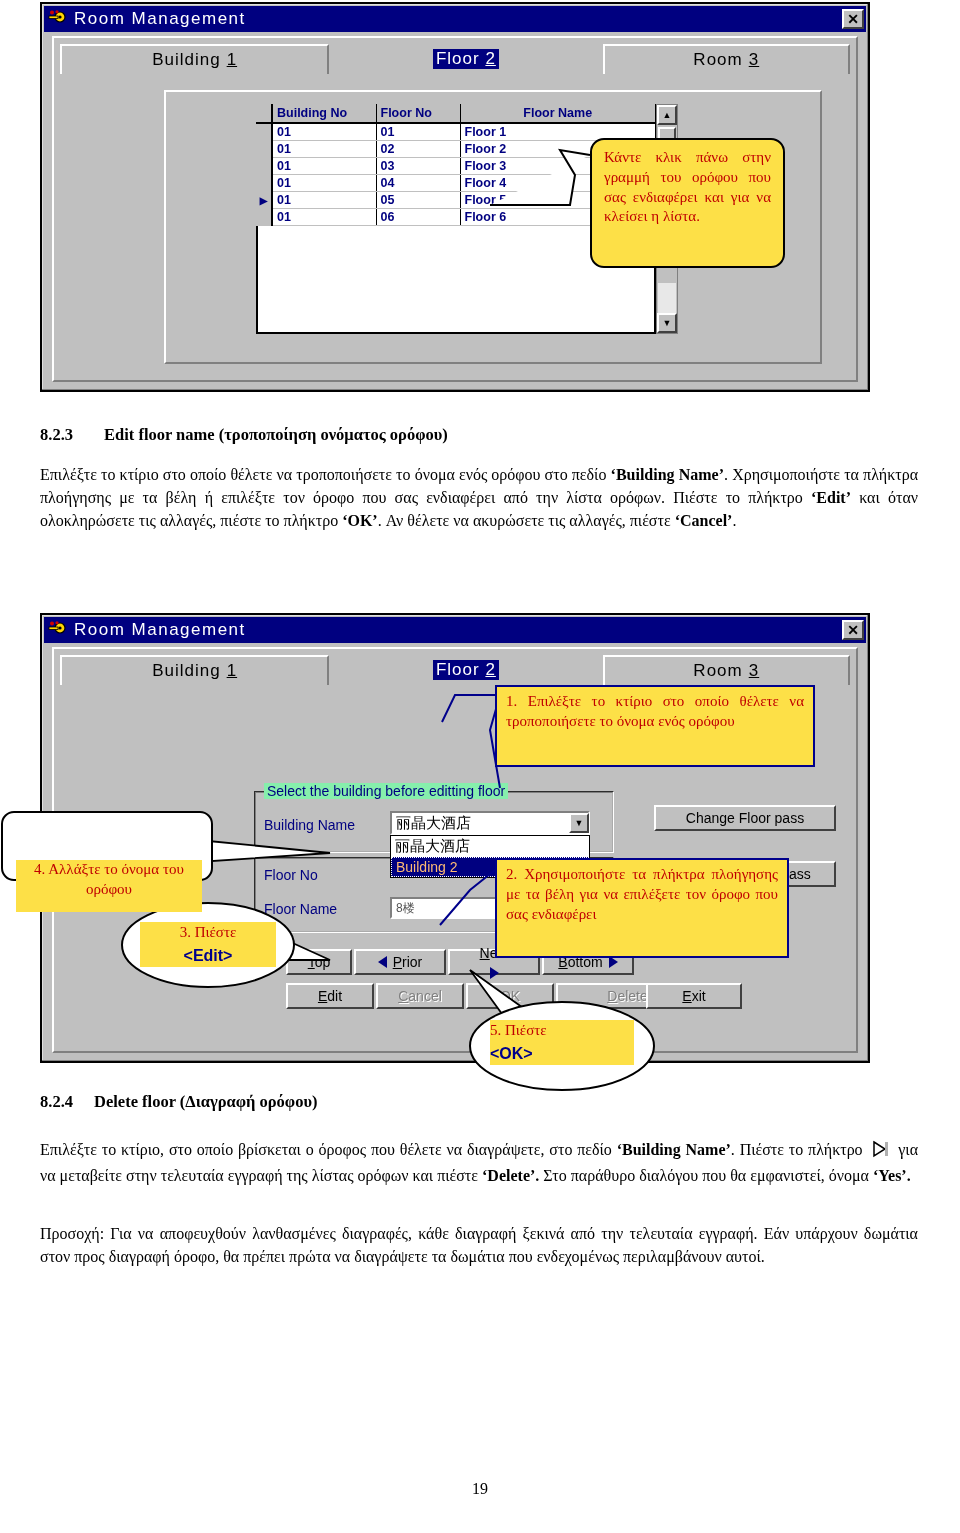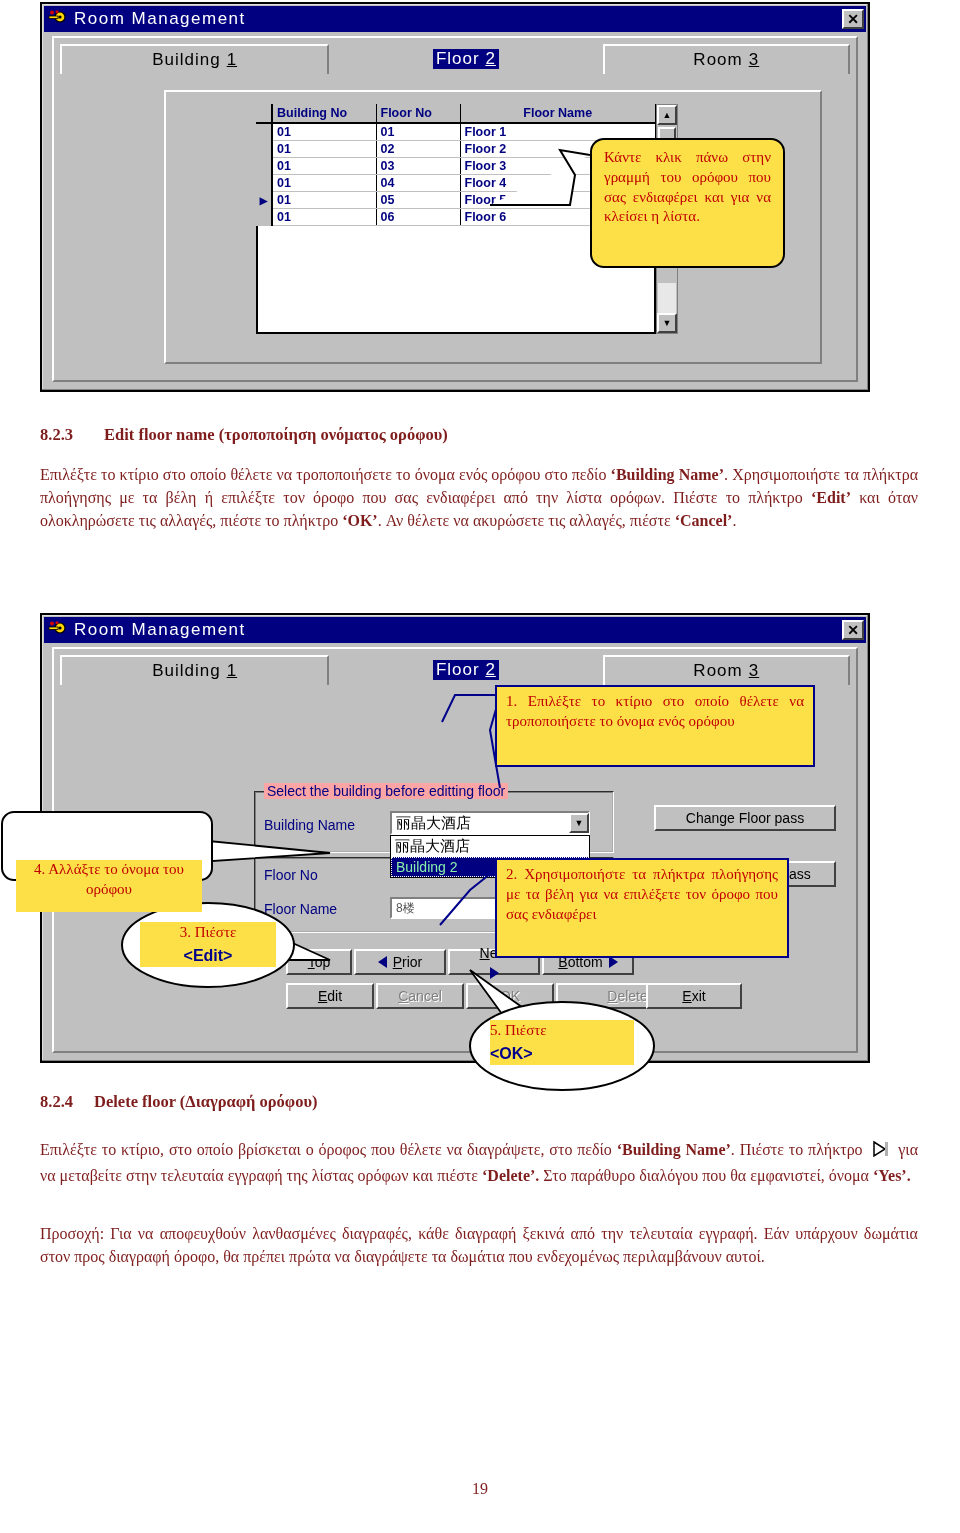--- a/index.html
+++ b/index.html
@@ -115,21 +115,21 @@
     text-align:justify;
     z-index: 40;
   }
   .callout.round { border:2px solid #000; border-radius:14px; padding:8px 12px; }
   .callout.rect  { border:2px solid #00008b; padding:5px 9px; }
   .callout .blue { color:#00008b; font-weight:bold; font-family:"Liberation Sans", sans-serif; font-size:16px; }
 
   svg.leader { position:absolute; overflow:visible; z-index:39; }
 
   
-  .doc { position:absolute; font-family:"Liberation Serif", serif; color:#7f1d1d; }
+  .doc { position:absolute; font-family:"Liberation Serif", serif; color:#000000; }
   .heading { font-size:16.5px; font-weight:bold; }
   .heading .num { display:inline-block; width:64px; }
   .para { font-size:16px; line-height:1.45; text-align:justify; }
   .para b { font-weight:bold; }
   .pageno { position:absolute; width:100%; text-align:center; font-size:16px; }
 
   .fld-label { color:#000080; font-family:"Liberation Sans", sans-serif; font-size:14px; }
   .fld-box {
     background:#ffffff; border-top:2px solid #808080; border-left:2px solid #808080;
     border-right:2px solid #ffffff; border-bottom:2px solid #ffffff;
@@ -307,36 +307,36 @@
         </span>
       </div>
       <div class="tab" style="width:250px;">
         <span>Room</span>
         <span style="width:6px"></span>
         <span style="text-decoration:underline">3</span>
       </div>
     </div>
 
     <div class="groupbox" style="left:200px; top:142px; width:360px; height:62px;">
-      <div style="position:absolute; left:8px; top:-10px; background:#fca5a5; padding:0 3px;" class="fld-label">Select the building before editting floor</div>
+      <div style="position:absolute; left:8px; top:-10px; background:#86efac; padding:0 3px;" class="fld-label">Select the building before editting floor</div>
       <div class="fld-label" style="position:absolute; left:8px; top:24px;">Building Name</div>
     </div>
 
     <div class="fld-box" style="position:absolute; left:336px; top:162px; width:200px; height:24px;">
       <span style="font-size:15px;color:#000;">丽晶大酒店</span>
     </div>
     <div class="sbtn" style="position:absolute; left:515px; top:164px; width:20px; height:20px;">
       <span style="font-size:9px;line-height:1">▼</span>
     </div>
 
     <div style="position:absolute; left:336px; top:186px; width:200px; border:1px solid #000; background:#fff; z-index:20;">
       <div style="font-family:'Liberation Sans',sans-serif;font-size:15px;color:#000;padding:1px 4px;">
         <span>丽晶大酒店</span>
       </div>
-      <div style="font-family:'Liberation Sans',sans-serif;font-size:14px;color:#86efac;background:#000080;padding:1px 4px;border:1px dotted #fff;">
+      <div style="font-family:'Liberation Sans',sans-serif;font-size:14px;color:#fdba74;background:#000080;padding:1px 4px;border:1px dotted #fff;">
         <span>Building 2</span>
       </div>
     </div>
 
     <div class="groupbox" style="left:200px; top:208px; width:360px; height:76px;">
       <div class="fld-label" style="position:absolute; left:8px; top:8px;">Floor No</div>
       <div class="fld-label" style="position:absolute; left:8px; top:42px;">Floor Name</div>
     </div>
 
     <div class="fld-box" style="position:absolute; left:336px; top:248px; width:200px; height:22px;">

